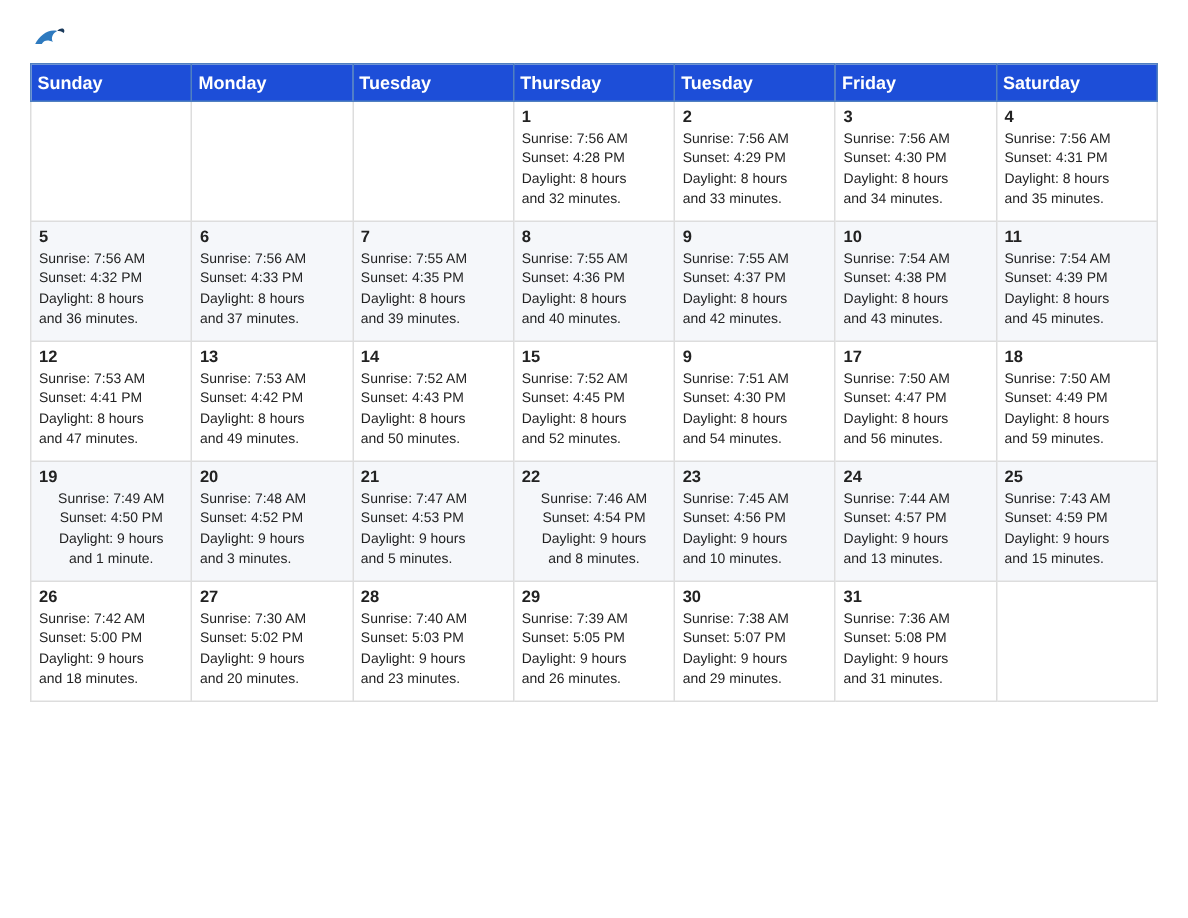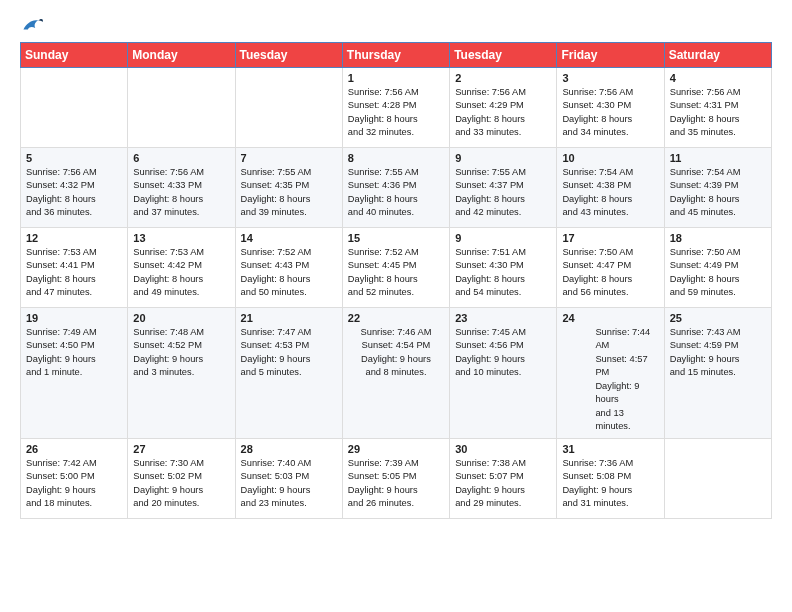--- a/index.html
+++ b/index.html
@@ -52,21 +52,21 @@
       font-size: 14px;
       color: #444;
       margin-top: 2px;
     }
     .calendar {
       width: 100%;
       border-collapse: collapse;
       border: 1px solid #ccc;
     }
     .calendar th {
-      background: #ef4444;
+      background: #1d4ed8;
       color: #fff;
       font-size: 12px;
       font-weight: bold;
       padding: 5px 4px;
       text-align: left;
       border: 1px solid #5080c0;
     }
     .calendar td {
       width: 107px;
       vertical-align: top;
@@ -257,21 +257,21 @@
             <div class="day-num">18</div>
             <div class="day-info" style="white-space: pre-wrap;">Sunrise: 7:50 AM
 Sunset: 4:49 PM
 Daylight: 8 hours
 and 59 minutes.</div>
           </td>
         </tr>
         <tr>
           <td>
             <div class="day-num">19</div>
-            <div class="day-info" style="white-space: pre-wrap;">Sunrise: 7:49 AM
+            <div class="day-info" style="white-space: pre-wrap; text-align: center;">Sunrise: 7:49 AM
 Sunset: 4:50 PM
 Daylight: 9 hours
 and 1 minute.</div>
           </td>
           <td>
             <div class="day-num">20</div>
             <div class="day-info" style="white-space: pre-wrap;">Sunrise: 7:48 AM
 Sunset: 4:52 PM
 Daylight: 9 hours
 and 3 minutes.</div>
@@ -292,21 +292,21 @@
           </td>
           <td>
             <div class="day-num">23</div>
             <div class="day-info" style="white-space: pre-wrap;">Sunrise: 7:45 AM
 Sunset: 4:56 PM
 Daylight: 9 hours
 and 10 minutes.</div>
           </td>
           <td>
             <div class="day-num">24</div>
-            <div class="day-info" style="white-space: pre-wrap; margin-left: 33px;">Sunrise: 7:44 AM
+            <div class="day-info" style="white-space: pre-wrap;">Sunrise: 7:44 AM
 Sunset: 4:57 PM
 Daylight: 9 hours
 and 13 minutes.</div>
           </td>
           <td>
             <div class="day-num">25</div>
             <div class="day-info" style="white-space: pre-wrap;">Sunrise: 7:43 AM
 Sunset: 4:59 PM
 Daylight: 9 hours
 and 15 minutes.</div>

